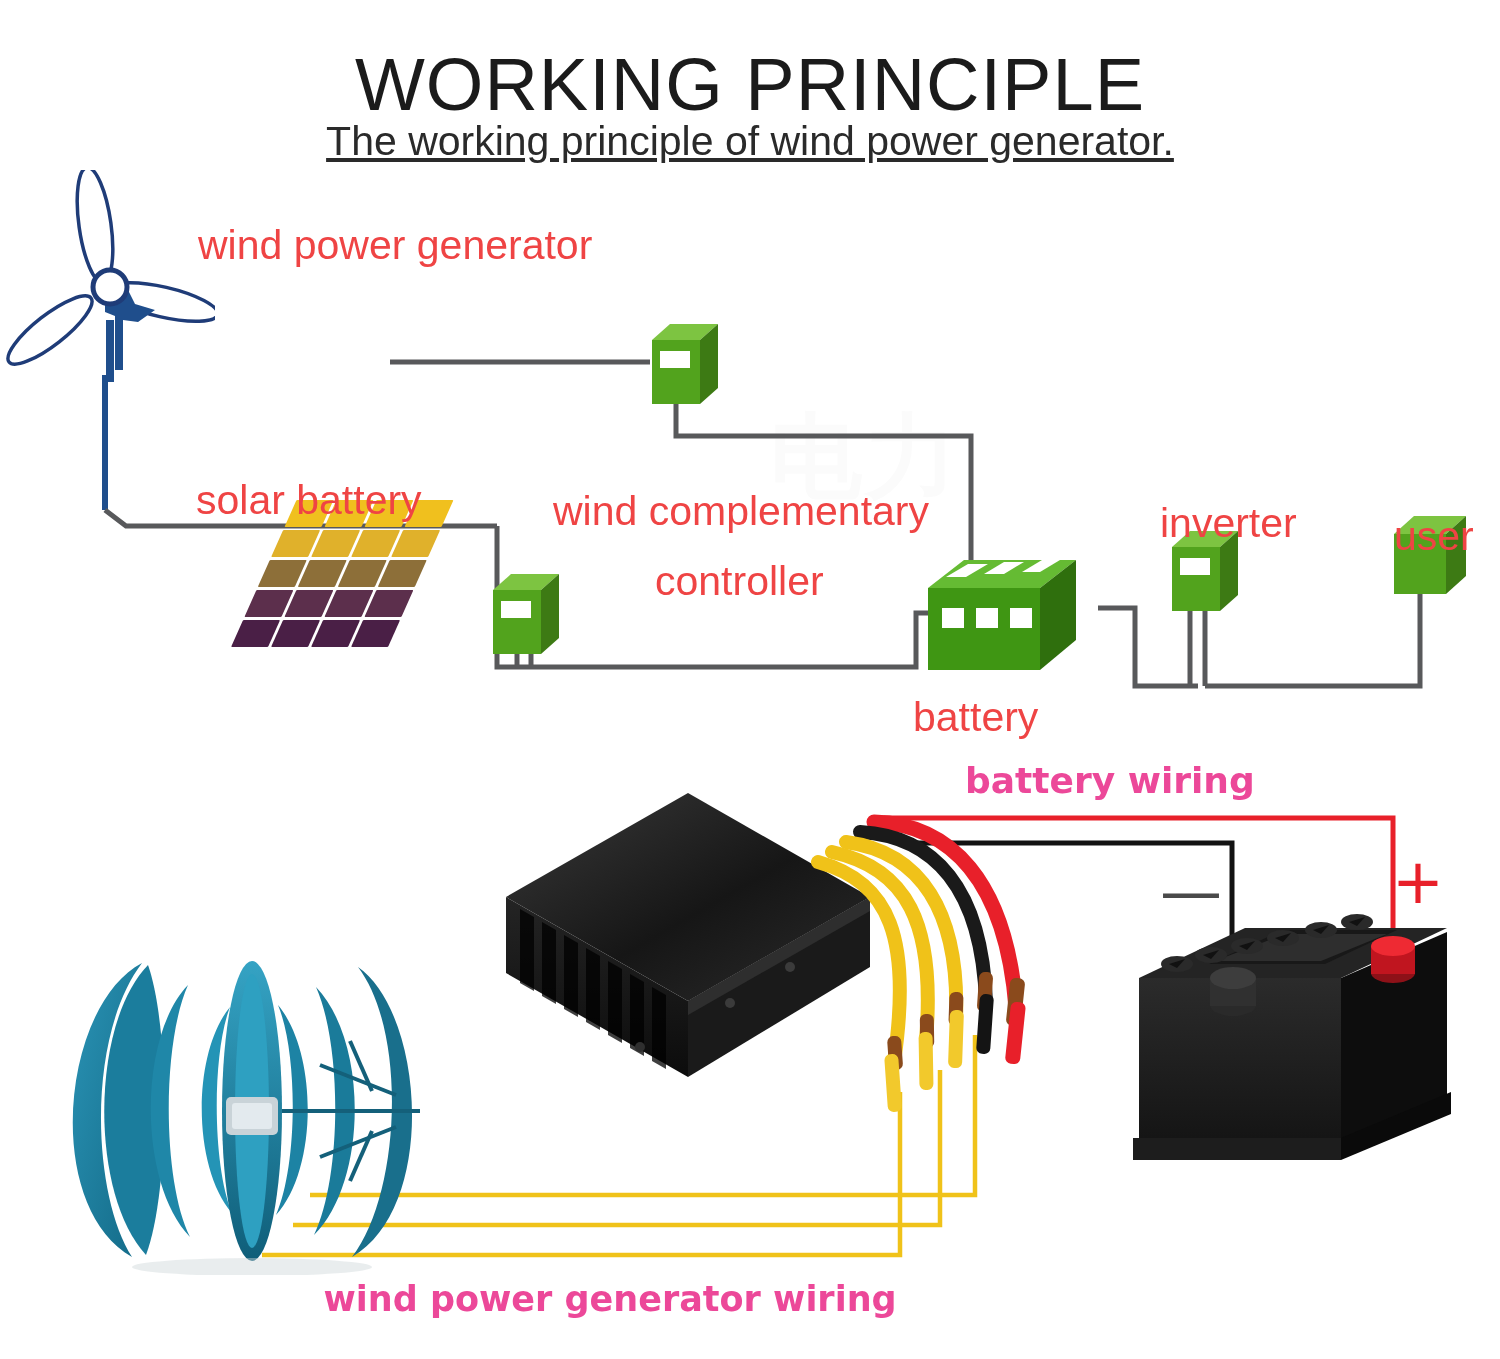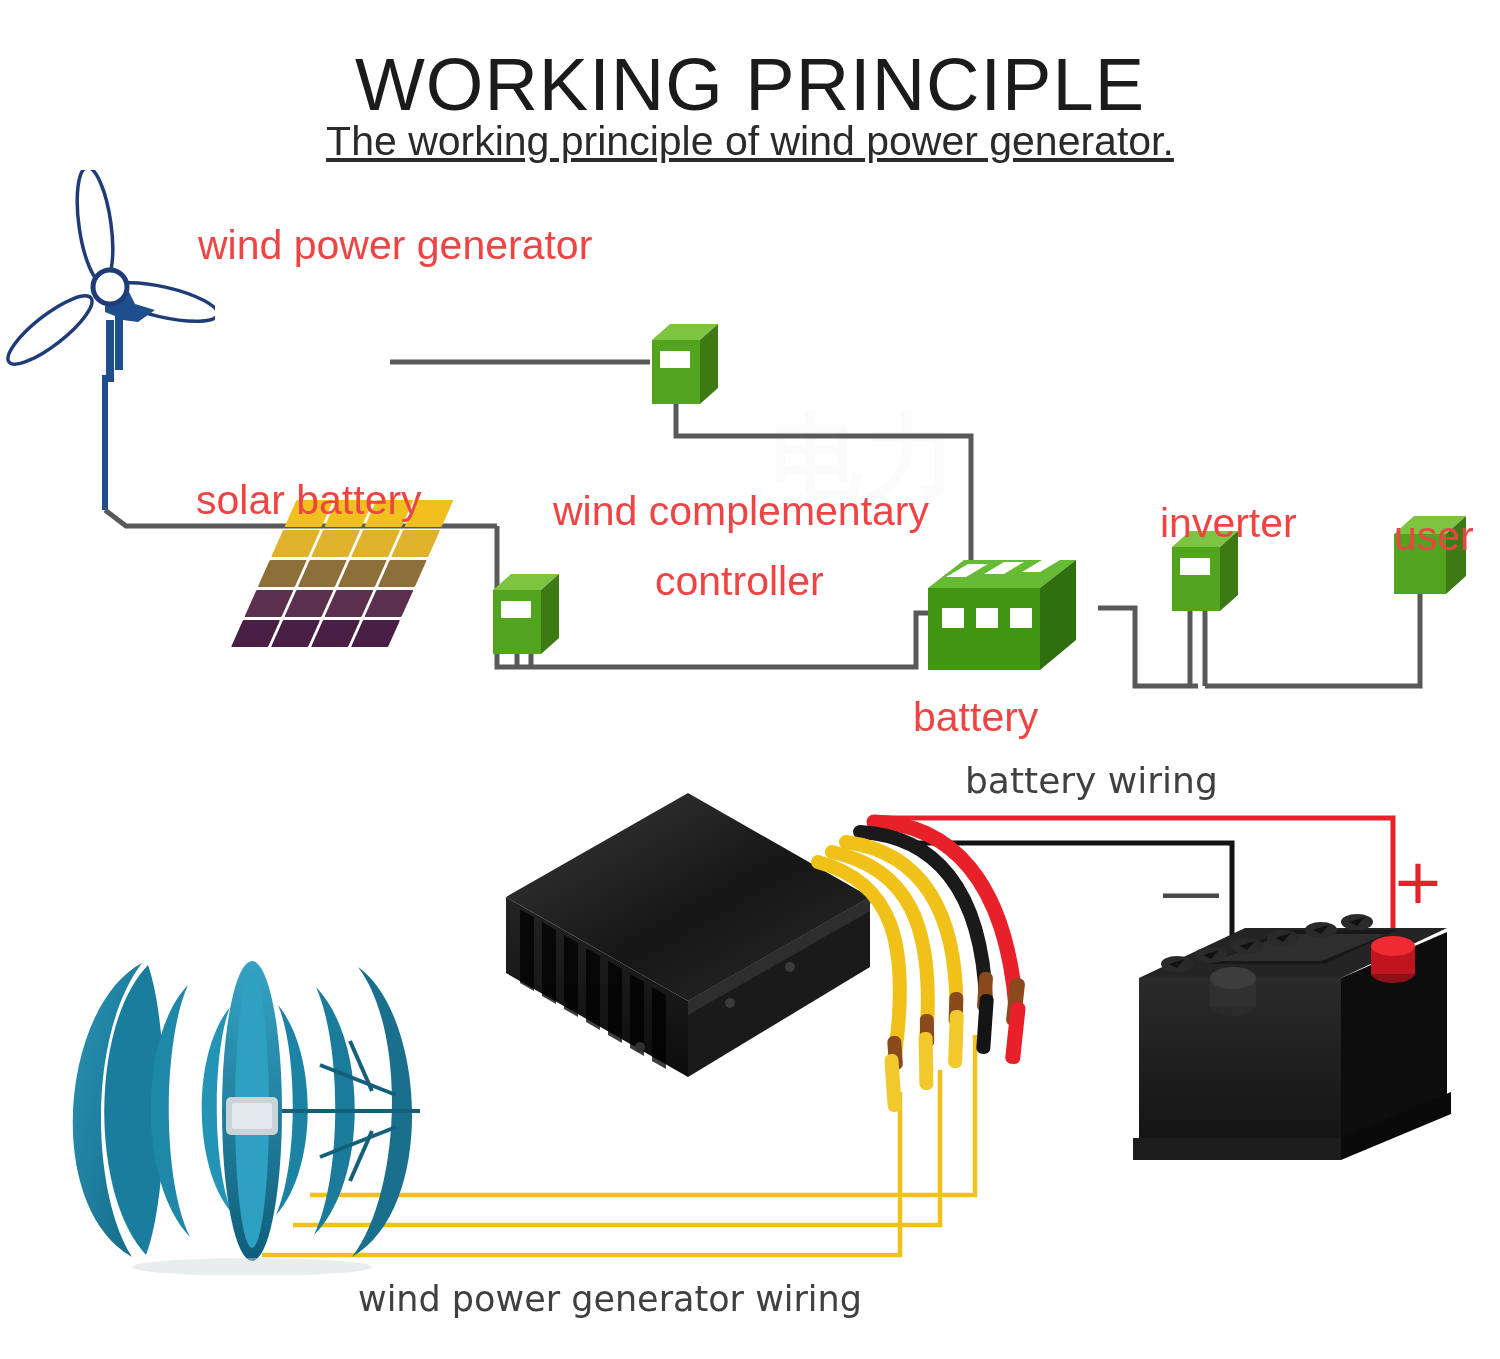--- a/index.html
+++ b/index.html
@@ -69,23 +69,23 @@
 
   
   .ctrl-wrap { position:absolute; left:490px; top:45px; width:400px; height:330px; }
 
   
   .batt-wrap { position:absolute; left:1125px; top:120px; width:340px; height:330px; }
 
   
   .ann {
     position:absolute;
-    color:#404040;
+    color:#ec4899;
     font-family:"DejaVu Sans", sans-serif;
-    font-weight:400;
+    font-weight:700;
     white-space:nowrap;
   }
   #ann-battery-wiring { left:965px; top:760px; font-size:36px; }
   #ann-wind-wiring {
     left:0; top:1280px; width:1220px; text-align:center;
     font-size:35px; line-height:1.12; white-space:normal;
   }
 
   .sign {
     position:absolute;

